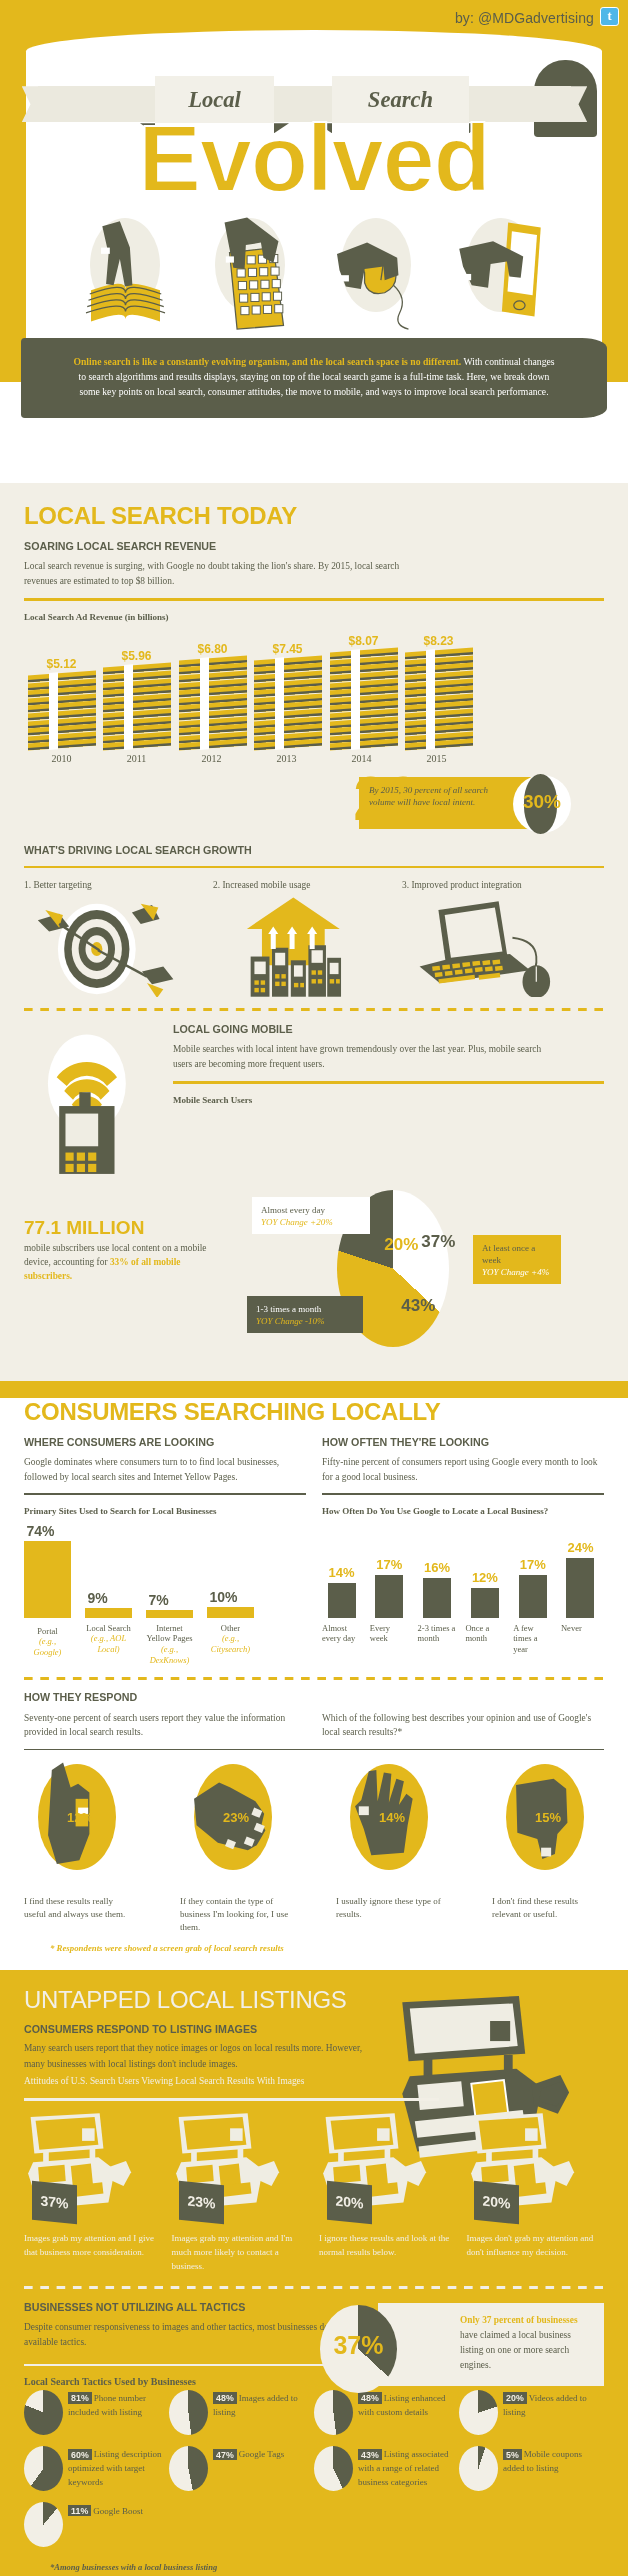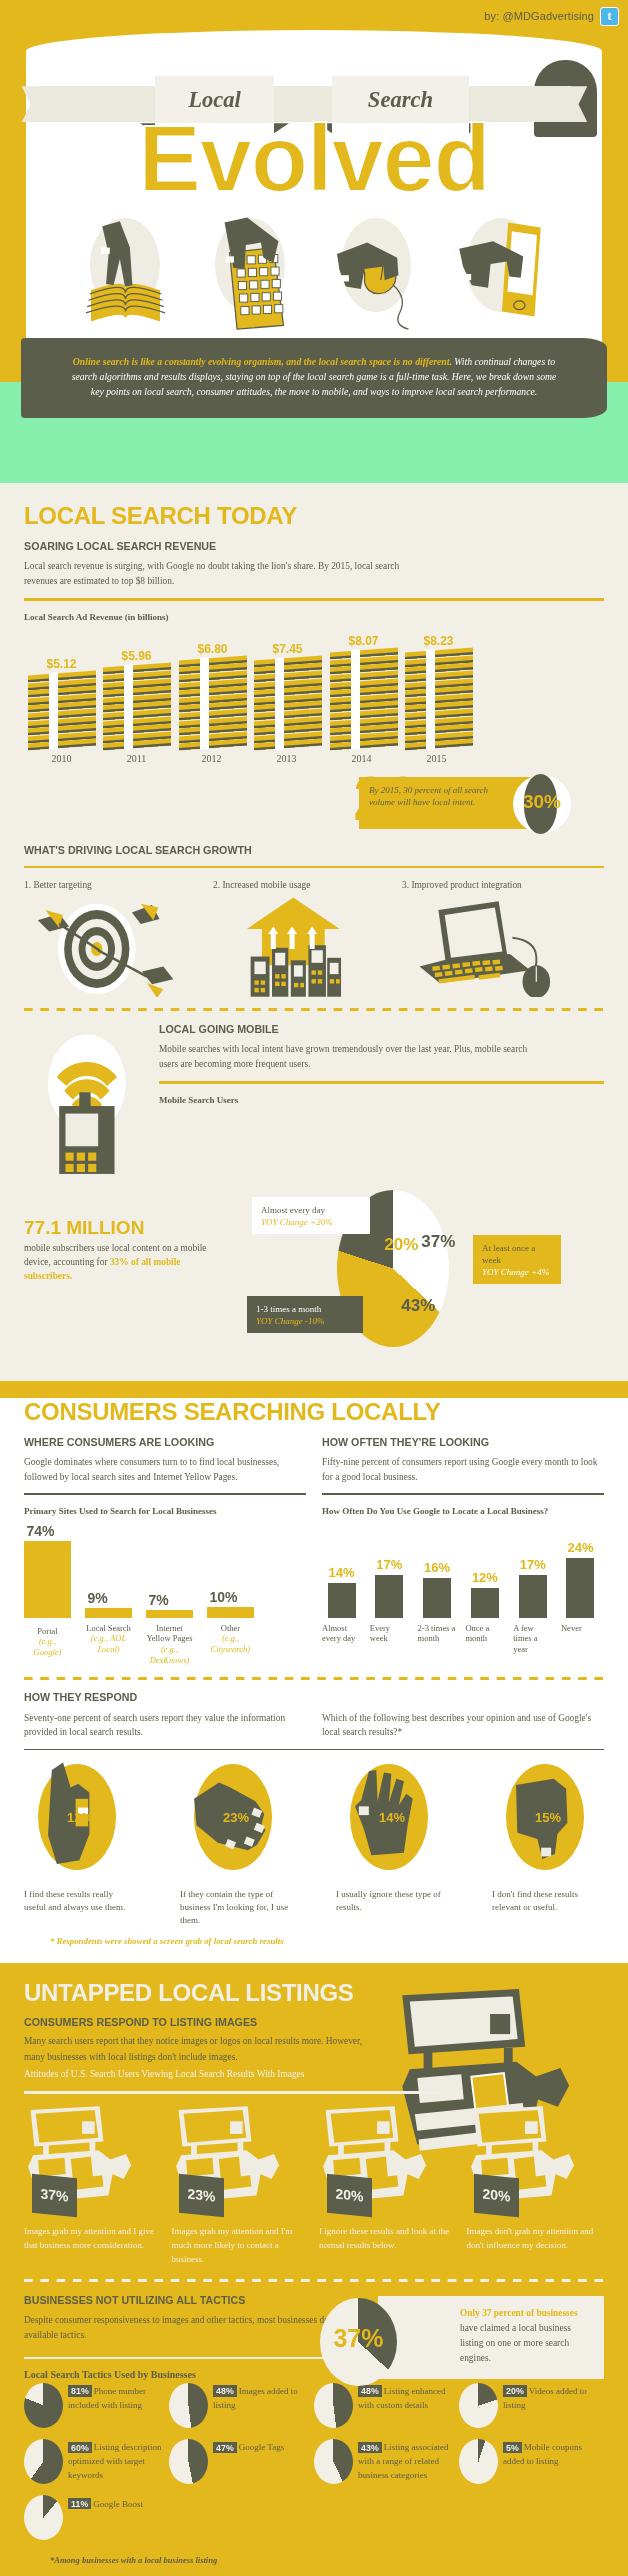--- a/index.html
+++ b/index.html
@@ -9,21 +9,21 @@
     background: #E3B81C;
     color: #5B5E4A;
   }
   .page { width: 628px; position: relative; overflow: hidden; }
 
   
   .topbar { height: 30px; background: #E3B81C; position: relative; }
   .byline {
     position: absolute; right: 34px; top: 10px;
     font-family: "Liberation Sans", sans-serif;
-    font-size: 11px; color: #5B5E4A; letter-spacing: 0.1px;
+    font-size: 14px; color: #5B5E4A; letter-spacing: 0.1px;
   }
   .twitter-badge {
     position: absolute; right: 8.8px; top: 7px;
     width: 19px; height: 19px; border-radius: 3.1px;
     background: #4FB7E8; border: 1.3px solid #fff;
     color: #fff; font-family: "Liberation Serif", serif;
     font-size: 12.6px; font-weight: bold; line-height: 17px; text-align: center;
   }
 
   
@@ -80,21 +80,21 @@
     position: absolute; top: 182px; left: 63px; right: 63px;
     display: flex; justify-content: space-around; align-items: flex-end; height: 119px;
   }
   .icon-cell { position: relative; width: 107px; height: 116px; }
   .icon-blob {
     position: absolute; left: 17.6px; top: 2.5px; width: 70px; height: 94px;
     background: #EFEDE3; border-radius: 50%;
   }
 
   
-  .intro-wrap { position: relative; background: #86efac; height: 101px; font-style: italic; }
+  .intro-wrap { position: relative; background: #ffffff; height: 101px; }
   .intro-box {
     position: absolute; left: 21.4px; right: 21.4px; top: -44px;
     background: #5B5E4A; color: #fff;
     padding: 16.3px 50px 19px;
     border-radius: 3.8px 25px 25px 3.8px / 3.8px 10px 10px 3.8px;
     text-align: center; font-size: 9.7px; line-height: 15px;
     font-family: "Liberation Serif", serif;
   }
   .intro-box b { color: #E3B81C; }
 
@@ -174,21 +174,21 @@
     color: #E3B81C; z-index: 3;
   }
 
   
   .drivers { display: flex; gap: 0; margin-top: 5px; }
   .driver { width: 189px; }
   .driver .dlabel { font-size: 9.4px; margin-bottom: 6.3px; }
   .driver .art { height: 101px; position: relative; }
 
   
-  .mobile-row { display: flex; gap: 3px; align-items: flex-start; }
+  .mobile-row { display: flex; gap: 17px; align-items: flex-start; }
   .mobile-art { width: 132px; height: 151px; position: relative; }
   .mobile-right { flex: 1; }
 
   .mobile-stats { display: flex; gap: 6.3px; margin-top: 8.8px; }
   .mobile-left-stat { width: 189px; padding-top: 35px; }
   .mm-num {
     font-family: "Liberation Sans", sans-serif; font-weight: bold;
     font-size: 19px; color: #E3B81C; line-height: 21.4px;
   }
   .mm-txt { font-size: 9.4px; line-height: 14px; margin-top: 2.5px; }
@@ -242,28 +242,28 @@
   .hand-art { position: relative; height: 119px; }
   .hand-oval {
     position: absolute; left: 14px; top: 3.8px; width: 78px; height: 106px;
     background: #E3B81C; border-radius: 50%;
   }
   .hand-pct {
     position: absolute; left: 0; width: 100%; top: 50px; text-align: center;
     font-family: "Liberation Sans", sans-serif; font-weight: bold;
     font-size: 13px; color: #E3B81C; z-index: 5;
   }
-  .hand-cap { font-size: 9px; line-height: 13px; margin-top: 9px; }
+  .hand-cap { font-size: 9px; line-height: 13px; margin-top: 16px; }
   .foot-note { font-style: italic; font-weight: bold; color: #E3B81C; font-size: 8.8px; margin: 8.8px 0 0 26px; }
 
   
   .sec-yellow { background: #E3B81C; position: relative; padding-bottom: 6.3px; }
   h1.sec-title-white {
     font-family: "Liberation Sans", sans-serif;
-    font-weight: bold; font-size: 24px; color: #F2EFE6;
+    font-weight: normal; font-size: 24px; color: #F2EFE6;
     letter-spacing: -0.3px; margin: 16.3px 0 8.8px;
   }
   h2.sub-dark {
     font-family: "Liberation Sans", sans-serif; font-weight: bold;
     font-size: 10.7px; color: #5B5E4A; margin-bottom: 6.3px;
   }
   p.body-dark { font-size: 9.4px; line-height: 15.7px; color: #5B5E4A; max-width: 352px; }
   p.body-cream { font-size: 9.4px; line-height: 15.7px; color: #F2EFE6; max-width: 352px; }
   .rule-white { height: 2.5px; background: #F2EFE6; margin: 8.8px 0 11.3px; width: 415px; }
 

